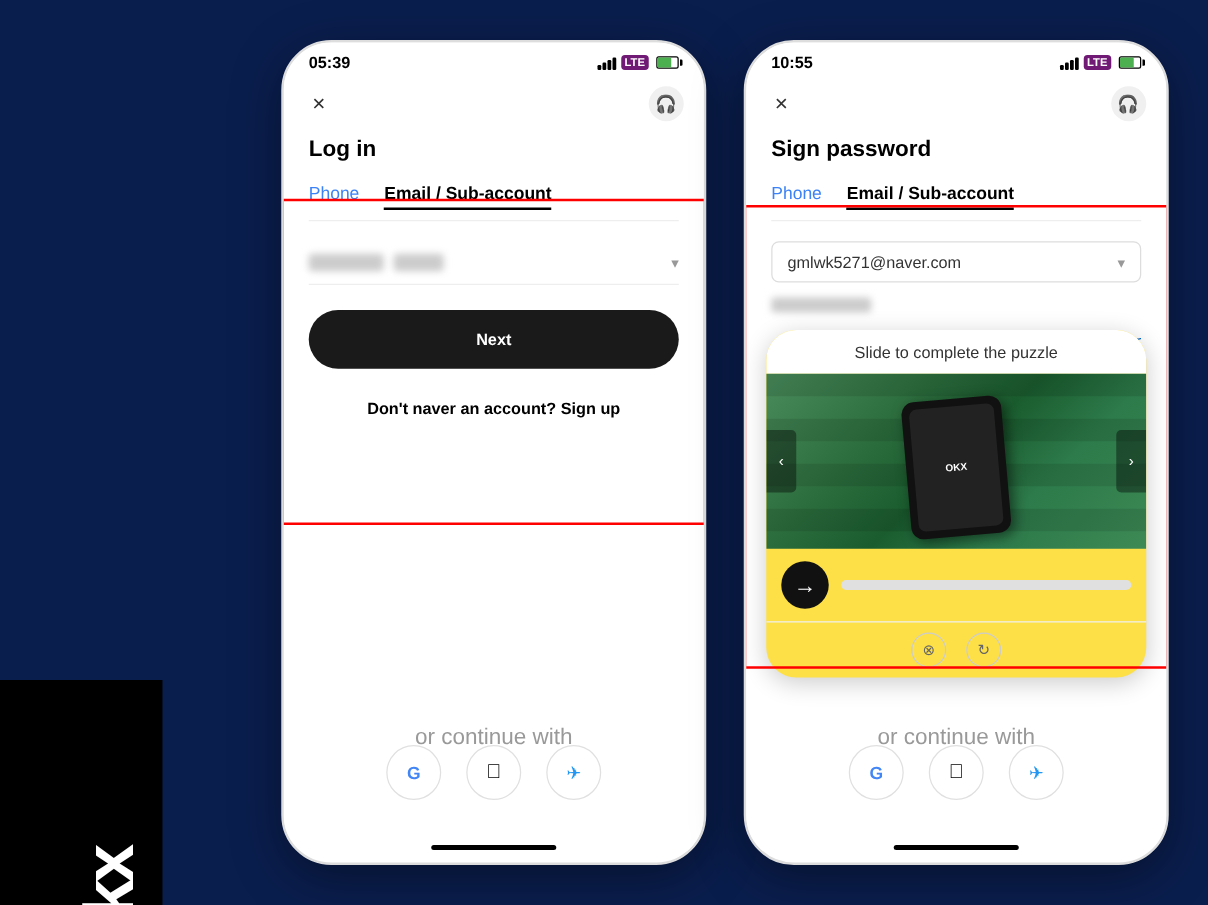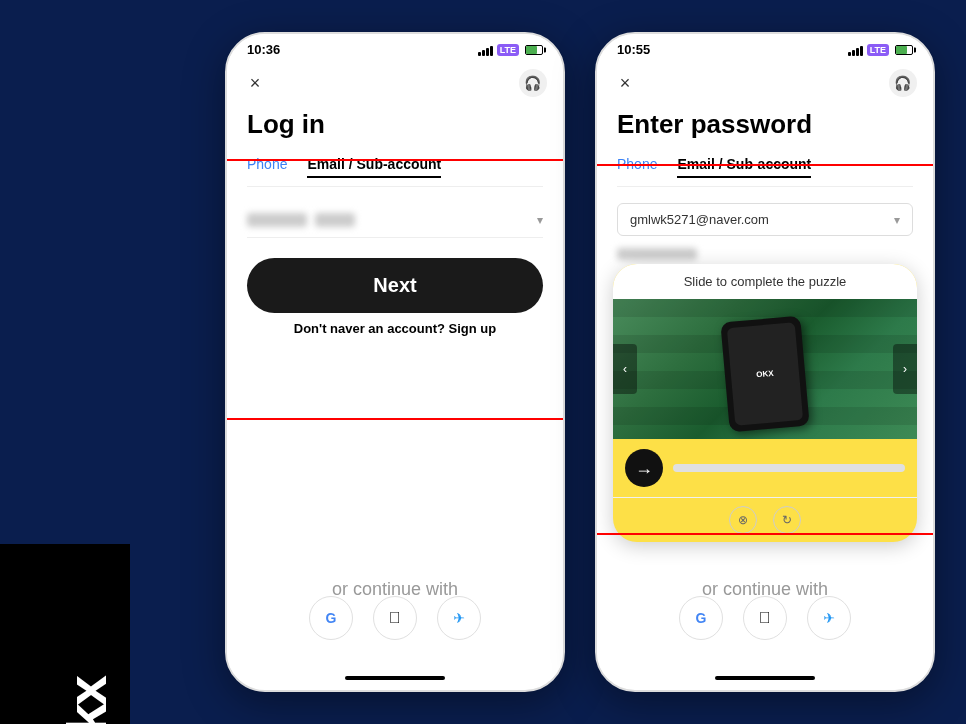--- a/index.html
+++ b/index.html
@@ -69,21 +69,21 @@
       align-items: flex-end;
       gap: 1px;
       height: 12px;
     }
     .signal-bars span {
       width: 3px;
       background: #000;
       border-radius: 1px;
     }
     .lte-badge {
-      background: #8b5cf6;
+      background: #701a75;
       color: white;
       font-size: 9px;
       font-weight: 700;
       padding: 1px 3px;
       border-radius: 3px;
     }
     .battery {
       width: 18px;
       height: 10px;
       border: 1.5px solid #000;
@@ -141,21 +141,21 @@
     
     .phone-content {
       padding: 0 20px;
       background: white;
       height: calc(100% - 80px);
       overflow: hidden;
     }
 
     
     .page-title {
-      font-size: 26px;
+      font-size: 18px;
       font-weight: 700;
       color: #000;
       margin-bottom: 16px;
     }
 
     .tab-row {
       display: flex;
       gap: 20px;
       margin-bottom: 16px;
       border-bottom: 1px solid #eee;
@@ -209,23 +209,24 @@
       font-size: 12px;
     }
 
     .next-btn {
       width: 100%;
       background: #1a1a1a;
       color: white;
       border: none;
       border-radius: 30px;
       padding: 16px;
-      font-size: 20px;
+      font-size: 13px;
       font-weight: 600;
       cursor: pointer;
+      margin-bottom: 16px;
     }
 
     .dont-have-account {
       text-align: center;
       font-size: 13px;
       color: #666;
       margin-top: 8px;
     }
     .dont-have-account span {
       font-weight: 700;
@@ -476,21 +477,21 @@
   </div>
 </div>
 
 <div class="phones-container" style="position:absolute;left:165px;top:32px;">
 
   <div class="phone-frame">
 
     <div class="red-outline-phone1"></div>
 
     <div class="status-bar">
-      <span class="status-time">10:36</span>
+      <span class="status-time">05:39</span>
       <div class="status-icons">
         <div class="signal-bars">
           <span style="height:4px;"></span>
           <span style="height:6px;"></span>
           <span style="height:8px;"></span>
           <span style="height:10px;"></span>
         </div>
         <span class="lte-badge">LTE</span>
         <div class="battery">
           <div class="battery-fill"></div>
@@ -564,21 +565,21 @@
       </div>
     </div>
 
     <div class="nav-bar">
       <div class="close-btn">×</div>
       <div class="headset-icon">🎧</div>
     </div>
 
     <div class="phone-content">
       <div style="padding: 4px 0 10px 0;">
-        <div class="page-title">Enter password</div>
+        <div class="page-title">Sign password</div>
 
         <div class="tab-row">
           <div class="tab-item">Phone</div>
           <div class="tab-item active">Email / Sub-account</div>
         </div>
 
         <div class="email-input-row">
           <span class="email-text">gmlwk5271@naver.com</span>
           <div class="dropdown-arrow">▾</div>
         </div>

